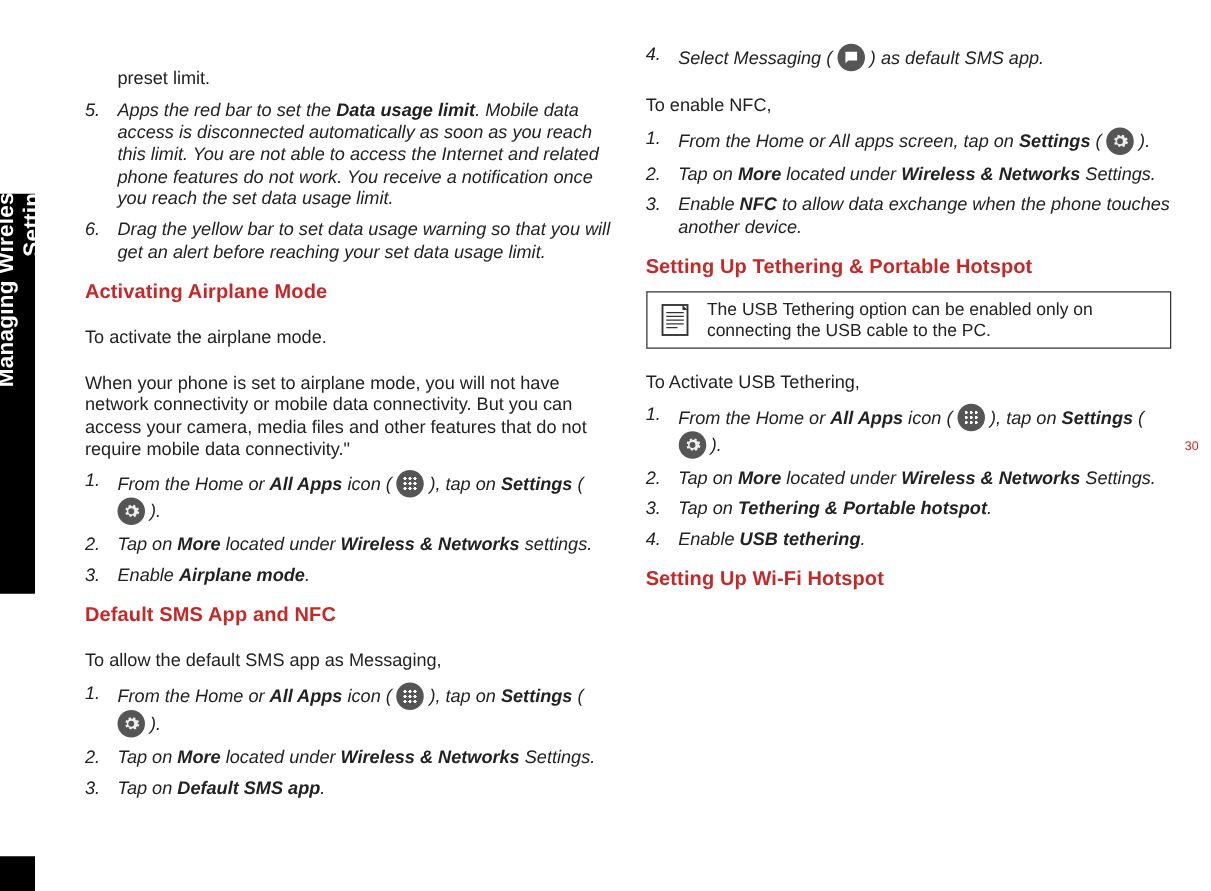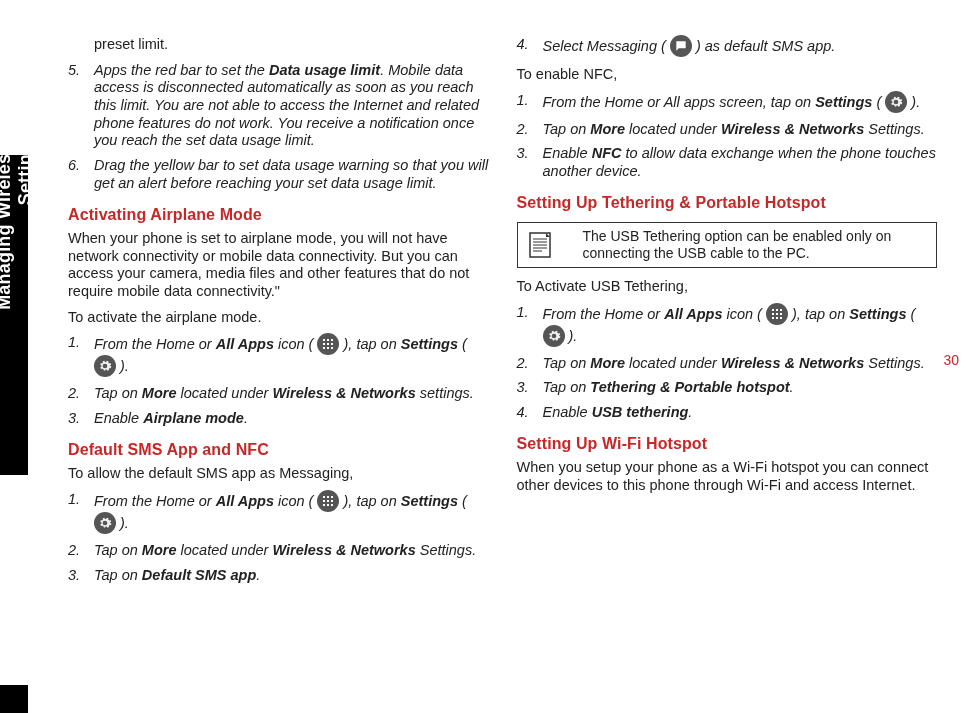--- a/index.html
+++ b/index.html
@@ -29,39 +29,39 @@
       font-size: 18px;
       font-weight: bold;
       font-family: "Arial Narrow", Arial, sans-serif;
       letter-spacing: 0.2px;
       text-align: center;
     }
     .page-num {
       position: absolute;
       right: 10px;
       top: 352px;
-      font-size: 14px;
+      font-size: 10px;
       color: #c62828;
     }
     .columns {
       position: absolute;
       left: 68px;
       top: 36px;
       right: 32px;
       bottom: 30px;
       display: flex;
       gap: 28px;
     }
     .col {
       flex: 1;
       font-size: 14.5px;
       line-height: 1.22;
       color: #222;
     }
-    .col p { margin-bottom: 8px; }
+    .col p { margin-bottom: 8px; margin-top: 19px; }
     .heading {
       font-family: "Arial Narrow", Arial, sans-serif;
       color: #c62828;
       font-size: 16px;
       font-weight: 600;
       margin-top: 12px;
       margin-bottom: 6px;
       letter-spacing: 0.1px;
     }
     ol.steps {
@@ -113,21 +113,21 @@
     }
     .icon-gear svg { width: 14px; height: 14px; }
     .icon-msg svg { width: 14px; height: 14px; }
     .note-box {
       border: 1px solid #333;
       display: flex;
       align-items: center;
       padding: 5px 8px;
       margin-top: 10px;
       margin-bottom: 10px;
-      gap: 25px;
+      gap: 8px;
     }
     .note-icon {
       width: 32px; height: 32px;
       flex-shrink: 0;
     }
     .note-icon svg { width: 32px; height: 32px; }
     .note-text { font-size: 14px; line-height: 1.2; }
     .black-strip {
       position: absolute;
       left: 0;
@@ -153,22 +153,22 @@
     <ol class="steps start5">
       <li>
         <span>Apps the red bar to set the </span><b>Data usage limit</b><span>. Mobile data access is disconnected automatically as soon as you reach this limit. You are not able to access the Internet and related phone features do not work. You receive a notification once you reach the set data usage limit.</span>
       </li>
       <li>
         <span>Drag the yellow bar to set data usage warning so that you will get an alert before reaching your set data usage limit.</span>
       </li>
     </ol>
 
     <div class="heading">Activating Airplane Mode</div>
+    <p>To activate the airplane mode.</p>
     <p>When your phone is set to airplane mode, you will not have network connectivity or mobile data connectivity. But you can access your camera, media files and other features that do not require mobile data connectivity."</p>
-    <p>To activate the airplane mode.</p>
 
     <ol class="steps">
       <li>
         <span>From the Home or </span><b>All Apps</b><span> icon (</span>
         <span class="icon-circle icon-allapps"></span>
         <span>), tap on </span><b>Settings</b><span> (</span>
         <span class="icon-circle icon-gear">
             <svg viewBox="0 0 24 24">
               <path fill="#fff" d="M12 8a4 4 0 100 8 4 4 0 000-8zm9 4l2 1-1 3-2-.5-1.5 1.5.5 2-3 1-1-2h-2l-1 2-3-1 .5-2L7 16.5 5 17l-1-3 2-1v-2l-2-1 1-3 2 .5L8.5 6 8 4l3-1 1 2h2l1-2 3 1-.5 2L19.5 7.5 21.5 7l1 3-2 1z" opacity="0.9"></path>
             </svg>
@@ -276,16 +276,15 @@
       </li>
       <li>
         <span>Tap on </span><b>Tethering &amp; Portable hotspot</b><span>.</span>
       </li>
       <li>
         <span>Enable </span><b>USB tethering</b><span>.</span>
       </li>
     </ol>
 
     <div class="heading">Setting Up Wi-Fi Hotspot</div>
-    <p>When you setup your phone as a Wi-Fi hotspot you can connect other devices to this phone through Wi-Fi and access Internet.</p>
   </div>
 
 </div>
 
 </body></html>

